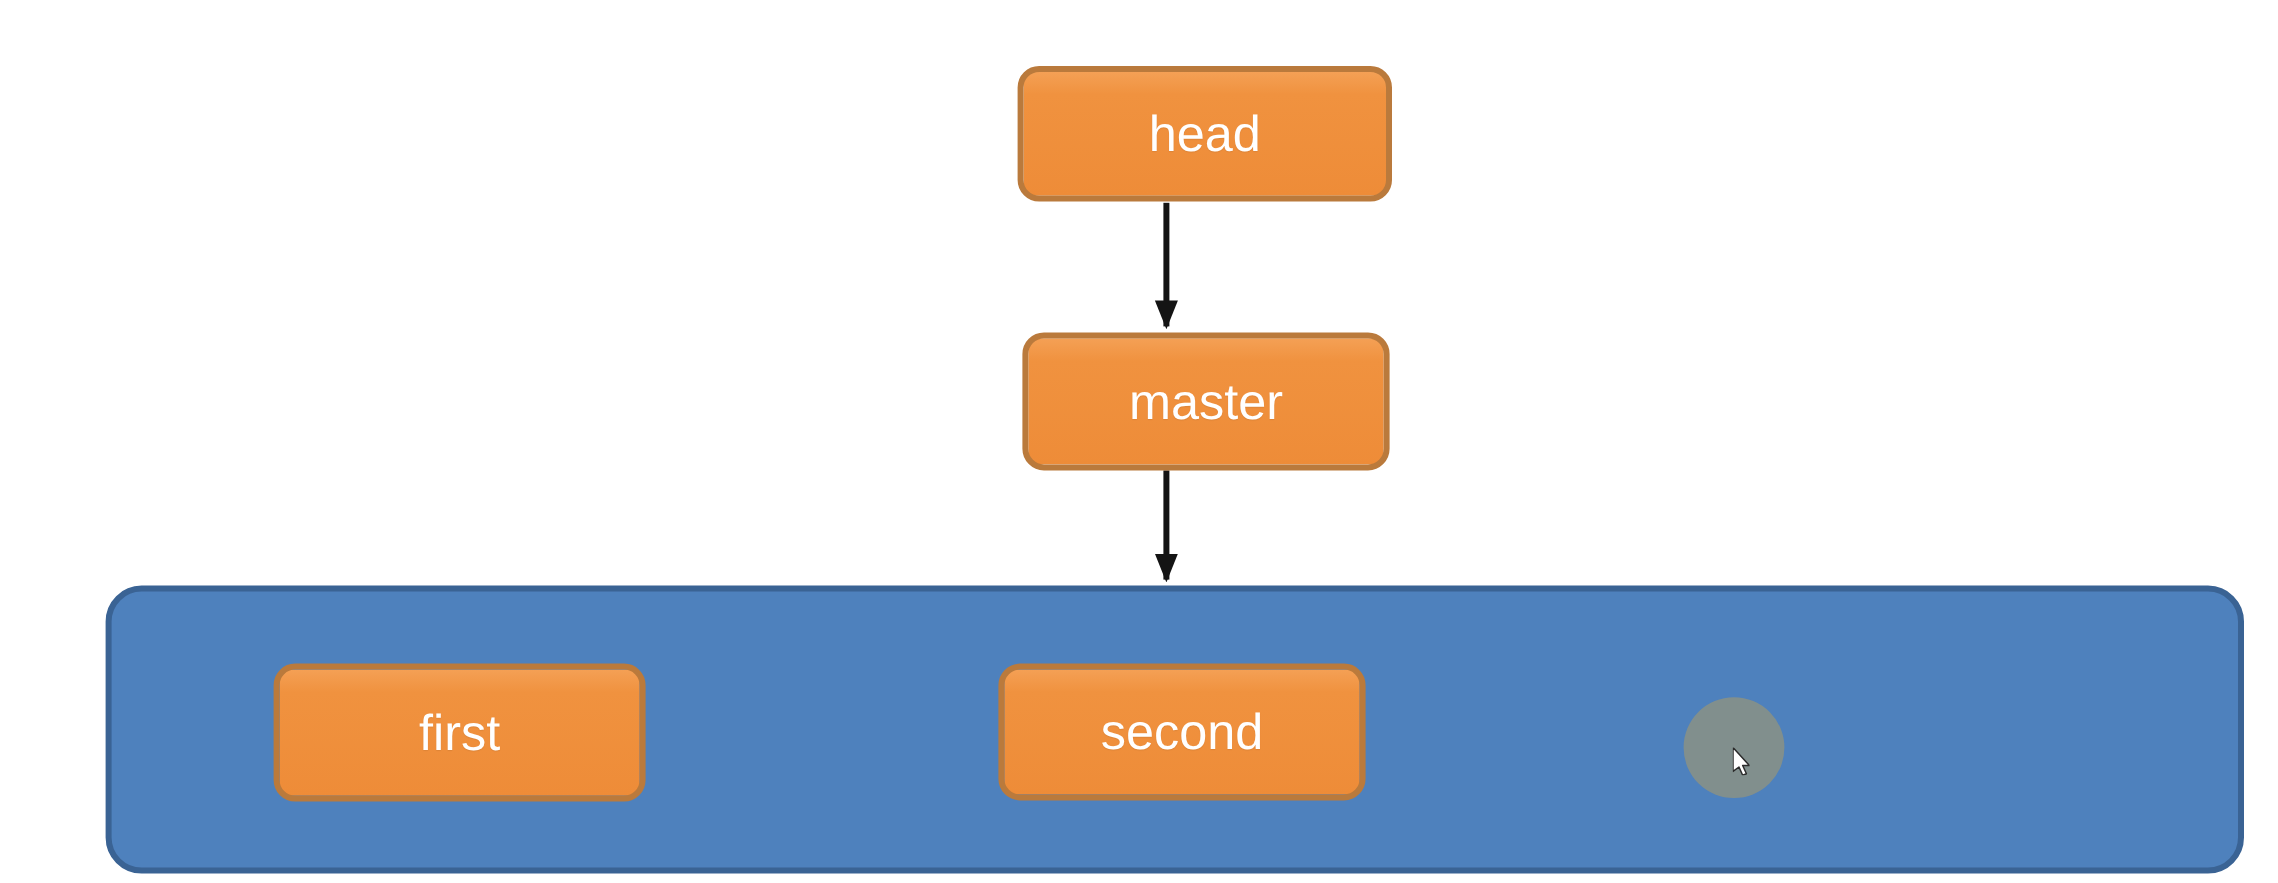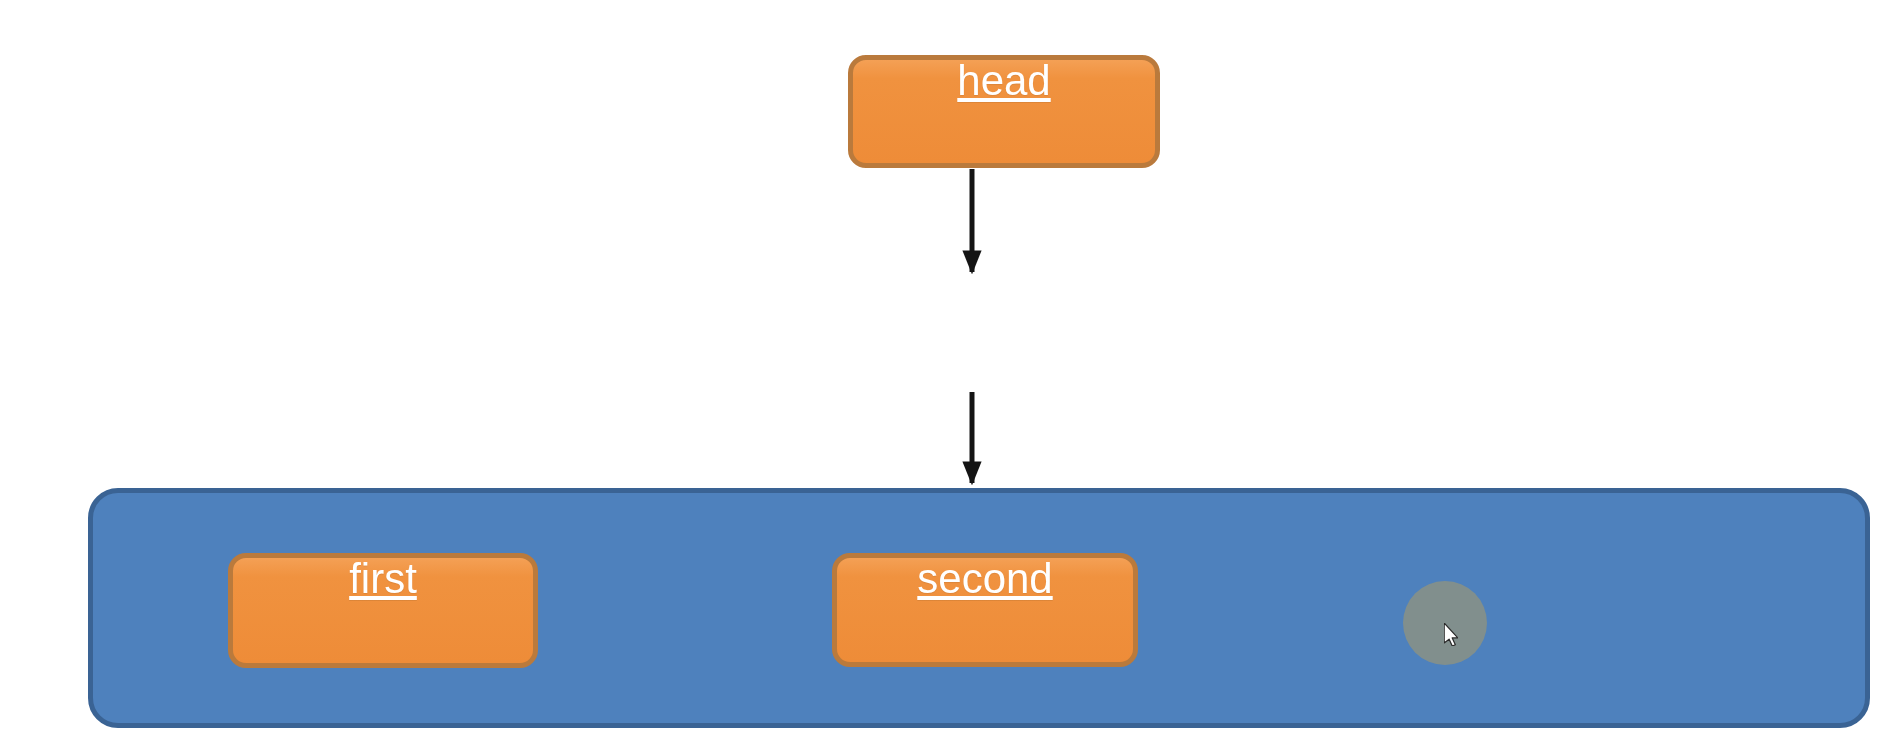--- a/index.html
+++ b/index.html
@@ -24,25 +24,24 @@
   }
   .node {
     position: absolute;
     box-sizing: border-box;
     border: 5px solid #BA7A3C;
     border-radius: 18px;
     background: linear-gradient(180deg, #F4A055 0%, #F0923F 18%, #EE8C38 100%);
     color: #ffffff;
     font-size: 42px;
     display: flex;
-    align-items: flex-start;
+    align-items: center;
     justify-content: center;
     line-height: 1;
     text-shadow: 0 1px 1px rgba(0,0,0,0.08);
-    text-decoration: underline;
   }
   #node-head   { left: 848px; top: 55px;  width: 312px; height: 113px; }
   #node-master { left: 852px; top: 277px; width: 306px; height: 115px; }
   #node-first  { left: 135px; top: 60px;  width: 310px; height: 115px; }
   #node-second { left: 739px; top: 60px;  width: 306px; height: 114px; }
 
   .container-box {
     position: absolute;
     left: 88px; top: 488px;
     width: 1782px; height: 240px;
@@ -78,20 +77,23 @@
     </defs>
     <line x1="972" y1="169" x2="972" y2="272" stroke="#141414" stroke-width="5" marker-end="url(#arrowhead)"></line>
     <line x1="972" y1="392" x2="972" y2="483" stroke="#141414" stroke-width="5" marker-end="url(#arrowhead)"></line>
     <line x1="534" y1="610" x2="807" y2="610" stroke="#141414" stroke-width="5" marker-end="url(#arrowhead)"></line>
   </svg>
 
   <div class="node" id="node-head">
     <span>head</span>
   </div>
 
+  <div class="node" id="node-master">
+    <span>master</span>
+  </div>
 
   <div class="container-box">
     <div class="node" id="node-second">
       <span>second</span>
     </div>
     <div class="node" id="node-first">
       <span>first</span>
     </div>
   </div>
 

